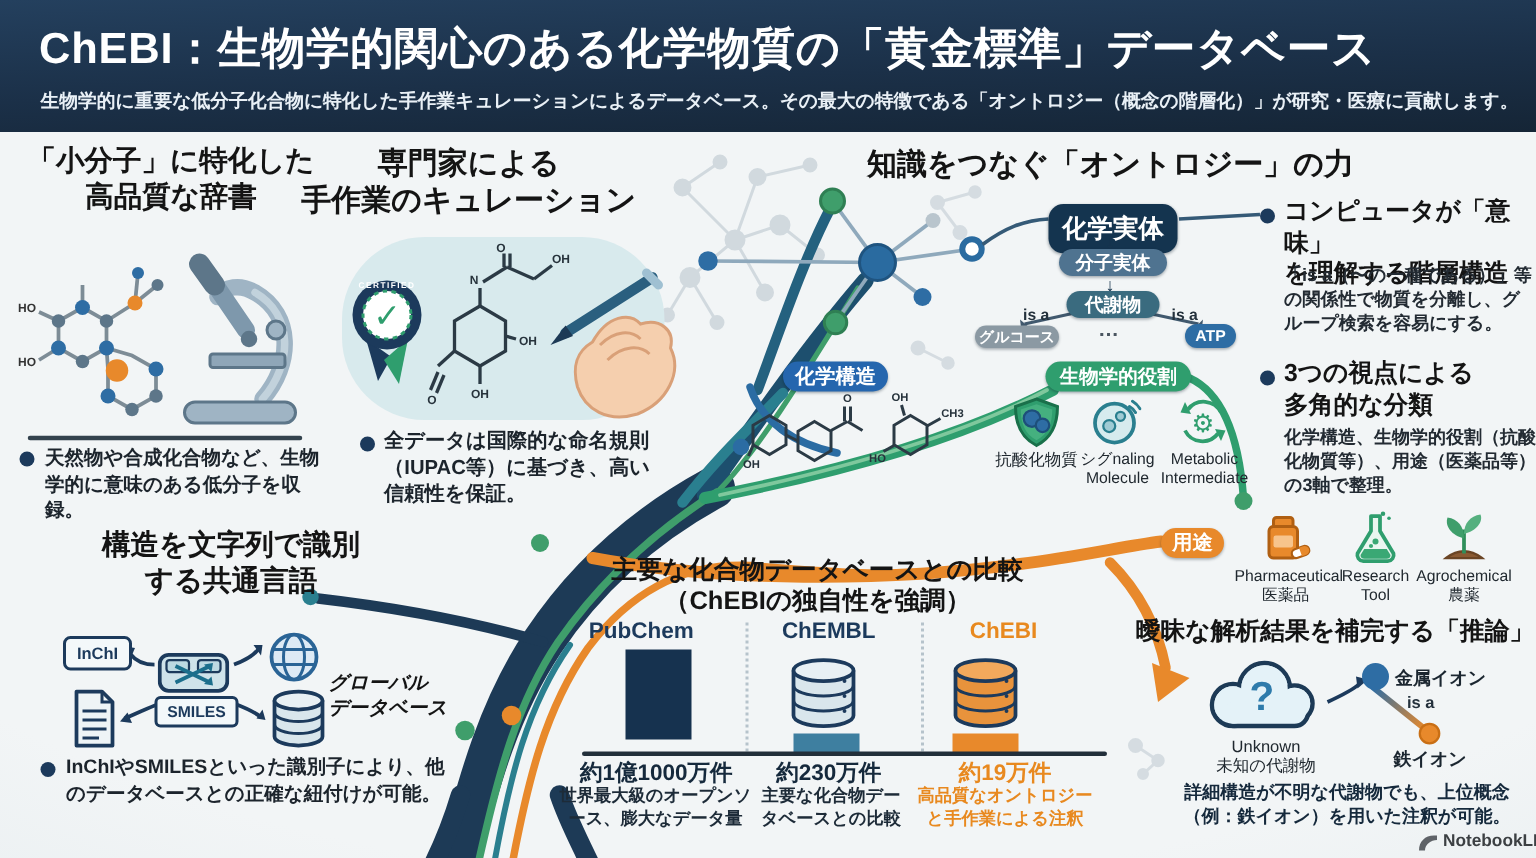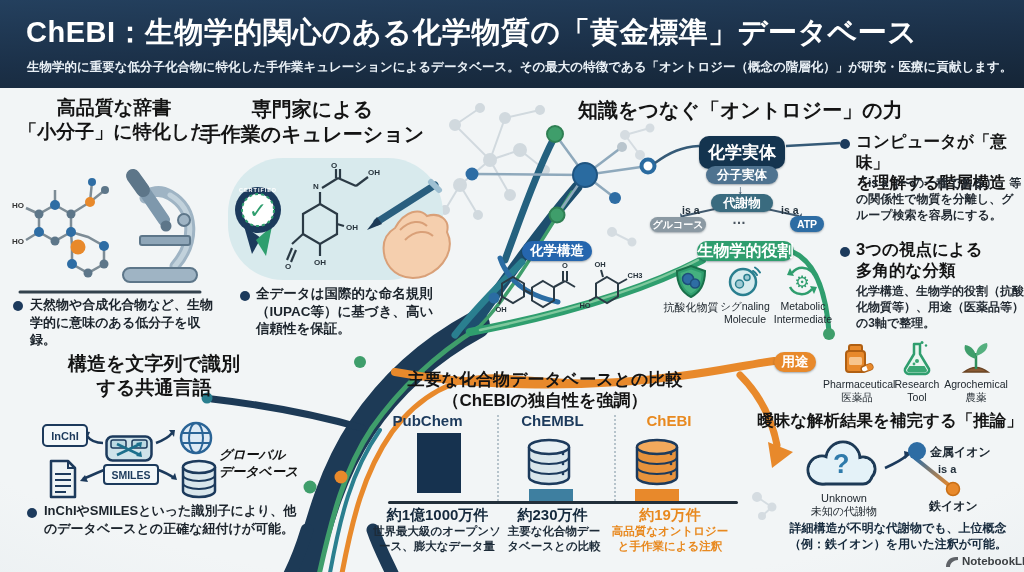--- a/index.html
+++ b/index.html
@@ -176,22 +176,22 @@
         <polygon points="177,480 171,479 175,473"></polygon>
     </g>
   </svg>
 
   <div class="abs hdr">
     <div class="abs hdr-title">ChEBI：生物学的関心のある化学物質の「黄金標準」データベース</div>
     <div class="abs hdr-sub">生物学的に重要な低分子化合物に特化した手作業キュレーションによるデータベース。その最大の特徴である「オントロジー（概念の階層化）」が研究・医療に貢献します。</div>
   </div>
 
   <div class="abs sec-h s19" style="left:2px;top:96px;width:224px;z-index:2;">
+    <div>「小分子」に特化した</div>
     <div>高品質な辞書</div>
-    <div>「小分子」に特化した</div>
   </div>
   <svg class="abs" style="left:10px;top:148px;z-index:2;" width="200" height="148" viewBox="0 0 200 148">
     <g stroke="#7d8c96" stroke-width="2.5" fill="none">
       <path d="M45,57 L61,66 L61,84 L45,93 L29,84 L29,66 Z"></path>
       <path d="M61,84 L78,89 L94,98 L94,116 L78,125 L62,116 L62,98 Z"></path>
       <line x1="61" y1="66" x2="80" y2="54"></line>
         <line x1="80" y1="54" x2="95" y2="42"></line>
       <line x1="45" y1="57" x2="45" y2="42"></line>
         <line x1="29" y1="66" x2="16" y2="60"></line>
       <line x1="29" y1="84" x2="16" y2="92"></line>
@@ -335,21 +335,21 @@
   <div class="abs icon-lbl" style="left:889px;top:378px;width:56px;z-index:2;">
     <div>Research</div>
     <div>Tool</div>
   </div>
   <div class="abs icon-lbl" style="left:941px;top:378px;width:70px;z-index:2;">
     <div>Agrochemical</div>
     <div>農薬</div>
   </div>
 
   <div class="abs hpill" style="left:522px;top:241px;width:70px;height:20px;background:#2566ae;font-size:13.5px;z-index:2;">化学構造</div>
-  <div class="abs hpill" style="left:697px;top:241px;width:97px;height:20px;background:#2f9e6e;font-size:16px;z-index:2;">生物学的役割</div>
+  <div class="abs hpill" style="left:697px;top:241px;width:97px;height:20px;background:#2f9e6e;font-size:13px;z-index:2;">生物学的役割</div>
   <div class="abs hpill" style="left:774px;top:352px;width:42px;height:20px;background:#e8892b;font-size:13.5px;z-index:2;">用途</div>
 
   <svg class="abs" style="left:495px;top:260px;z-index:2;" width="150" height="54" viewBox="0 0 150 54">
     <g stroke="#2b3a45" stroke-width="2" fill="none">
       <path d="M18,17 L29,23.5 L29,36.5 L18,43 L7,36.5 L7,23.5 Z"></path>
       <path d="M48,21 L59,27.5 L59,40.5 L48,47 L37,40.5 L37,27.5 Z"></path>
       <line x1="29" y1="30" x2="37" y2="34"></line>
       <line x1="59" y1="27" x2="70" y2="21"></line>
         <line x1="68" y1="21" x2="68" y2="11"></line>
         <line x1="72" y1="21" x2="72" y2="11"></line>

